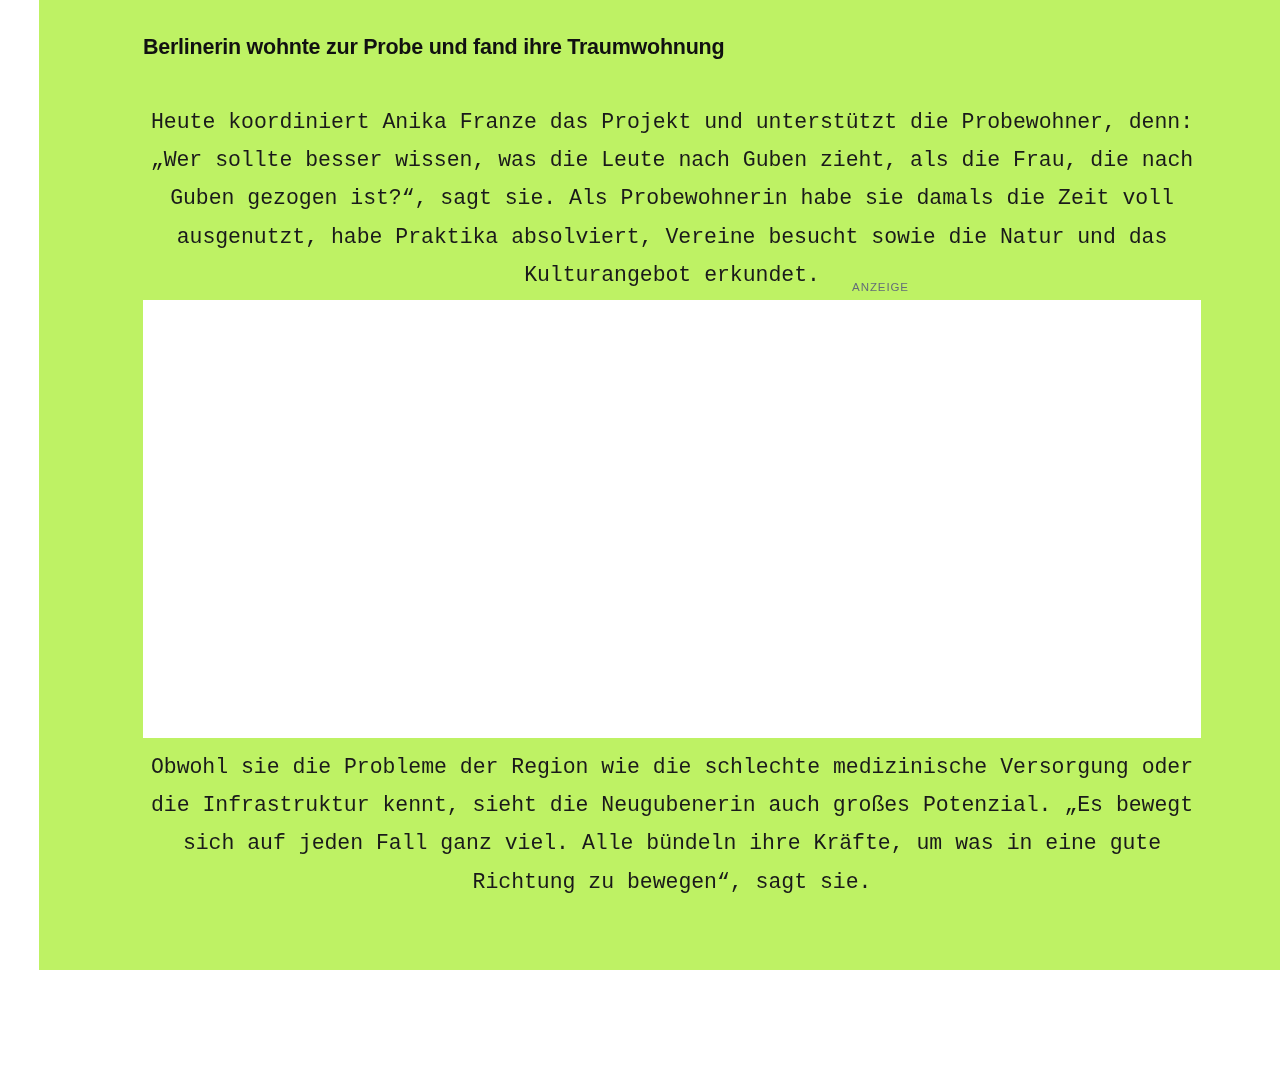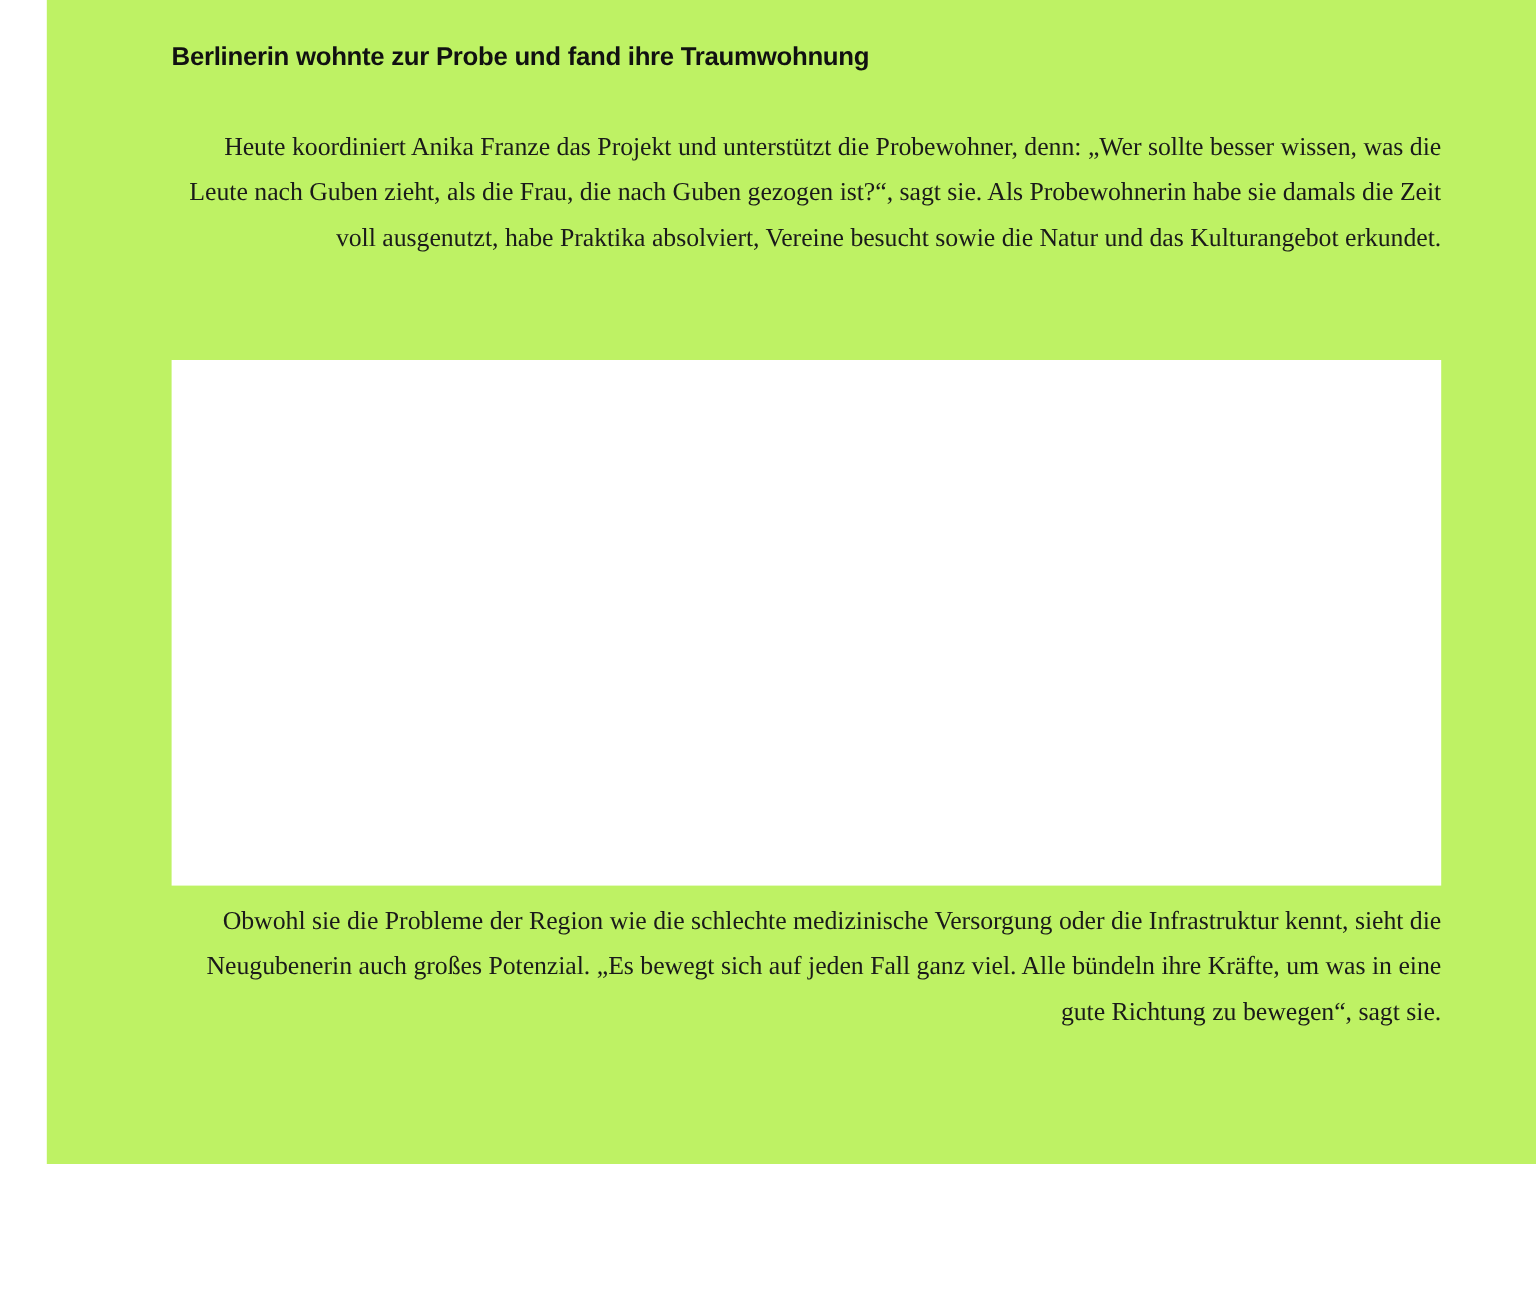--- a/index.html
+++ b/index.html
@@ -51,27 +51,27 @@
   .article-body {
     position: absolute;
     top: 103px;
     left: 0;
     width: 1058px;
   }
 
   .article-paragraph {
     margin: 0 0 22px 0;
     padding: 0;
-    font-family: Liberation Serif, serif;
+    font-family: Liberation Mono, monospace;
     font-size: 21.5px;
     font-weight: normal;
     line-height: 38.2px;
     color: #1a1a1a;
     letter-spacing: -0.05px;
-    text-align: right;
+    text-align: center;
     word-spacing: 0.1px;
   }
 
   .article-paragraph:last-child {
     margin-bottom: 0;
   }
 
   
 
   .ad-slot {
@@ -135,16 +135,19 @@
       <p class="article-paragraph">Heute koordiniert Anika Franze das Projekt und unterstützt die Probewohner, denn: „Wer sollte besser wissen, was die Leute nach Guben zieht, als die Frau, die nach Guben gezogen ist?“, sagt sie. Als Probewohnerin habe sie damals die Zeit voll ausgenutzt, habe Praktika absolviert, Vereine besucht sowie die Natur und das Kulturangebot erkundet.</p>
     </div>
 
     <div class="article-body-lower">
       <p class="article-paragraph">Obwohl sie die Probleme der Region wie die schlechte medizinische Versorgung oder die Infrastruktur kennt, sieht die Neugubenerin auch großes Potenzial. „Es bewegt sich auf jeden Fall ganz viel. Alle bündeln ihre Kräfte, um was in eine gute Richtung zu bewegen“, sagt sie.</p>
     </div>
 
   </article>
 
   <aside class="ad-slot">
+    <div class="ad-label-row">
+      <div class="ad-label">Anzeige</div>
+    </div>
     <div class="ad-creative"></div>
   </aside>
 
 </div>
 
 </body></html>

